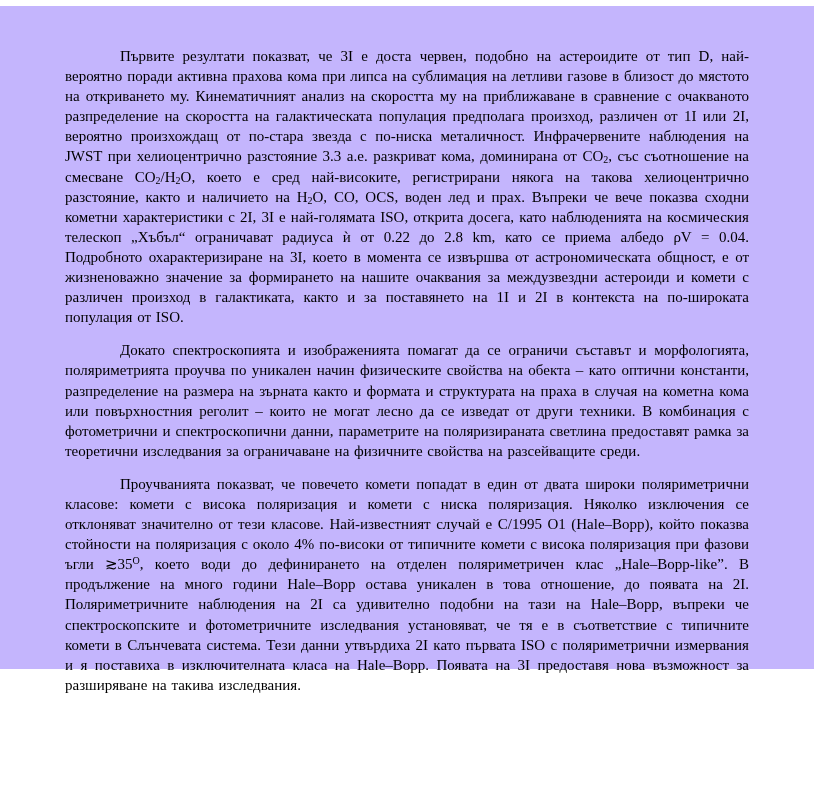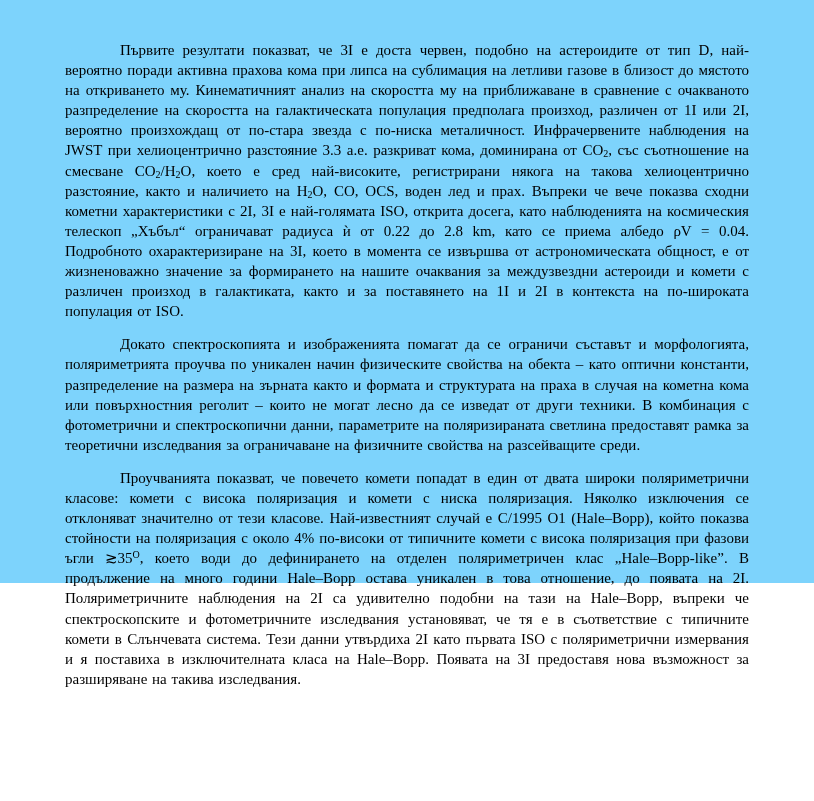--- a/index.html
+++ b/index.html
@@ -11,24 +11,24 @@
     width: 814px;
     height: 801px;
     position: relative;
     overflow: hidden;
     font-family: "Liberation Serif", "DejaVu Serif", serif;
     color: #000000;
   }
   .page {
     position: absolute;
     left: 0;
-    top: 0;
+    top: 6px;
     width: 814px;
-    height: 583px;
-    background: #7dd3fc;
+    height: 663px;
+    background: #c4b5fd;
   }
   .text-block {
     position: absolute;
     left: 65px;
     top: 40px;
     width: 684px;
   }
   .text-block p {
     margin: 0 0 13px 0;
     font-size: 15px;

